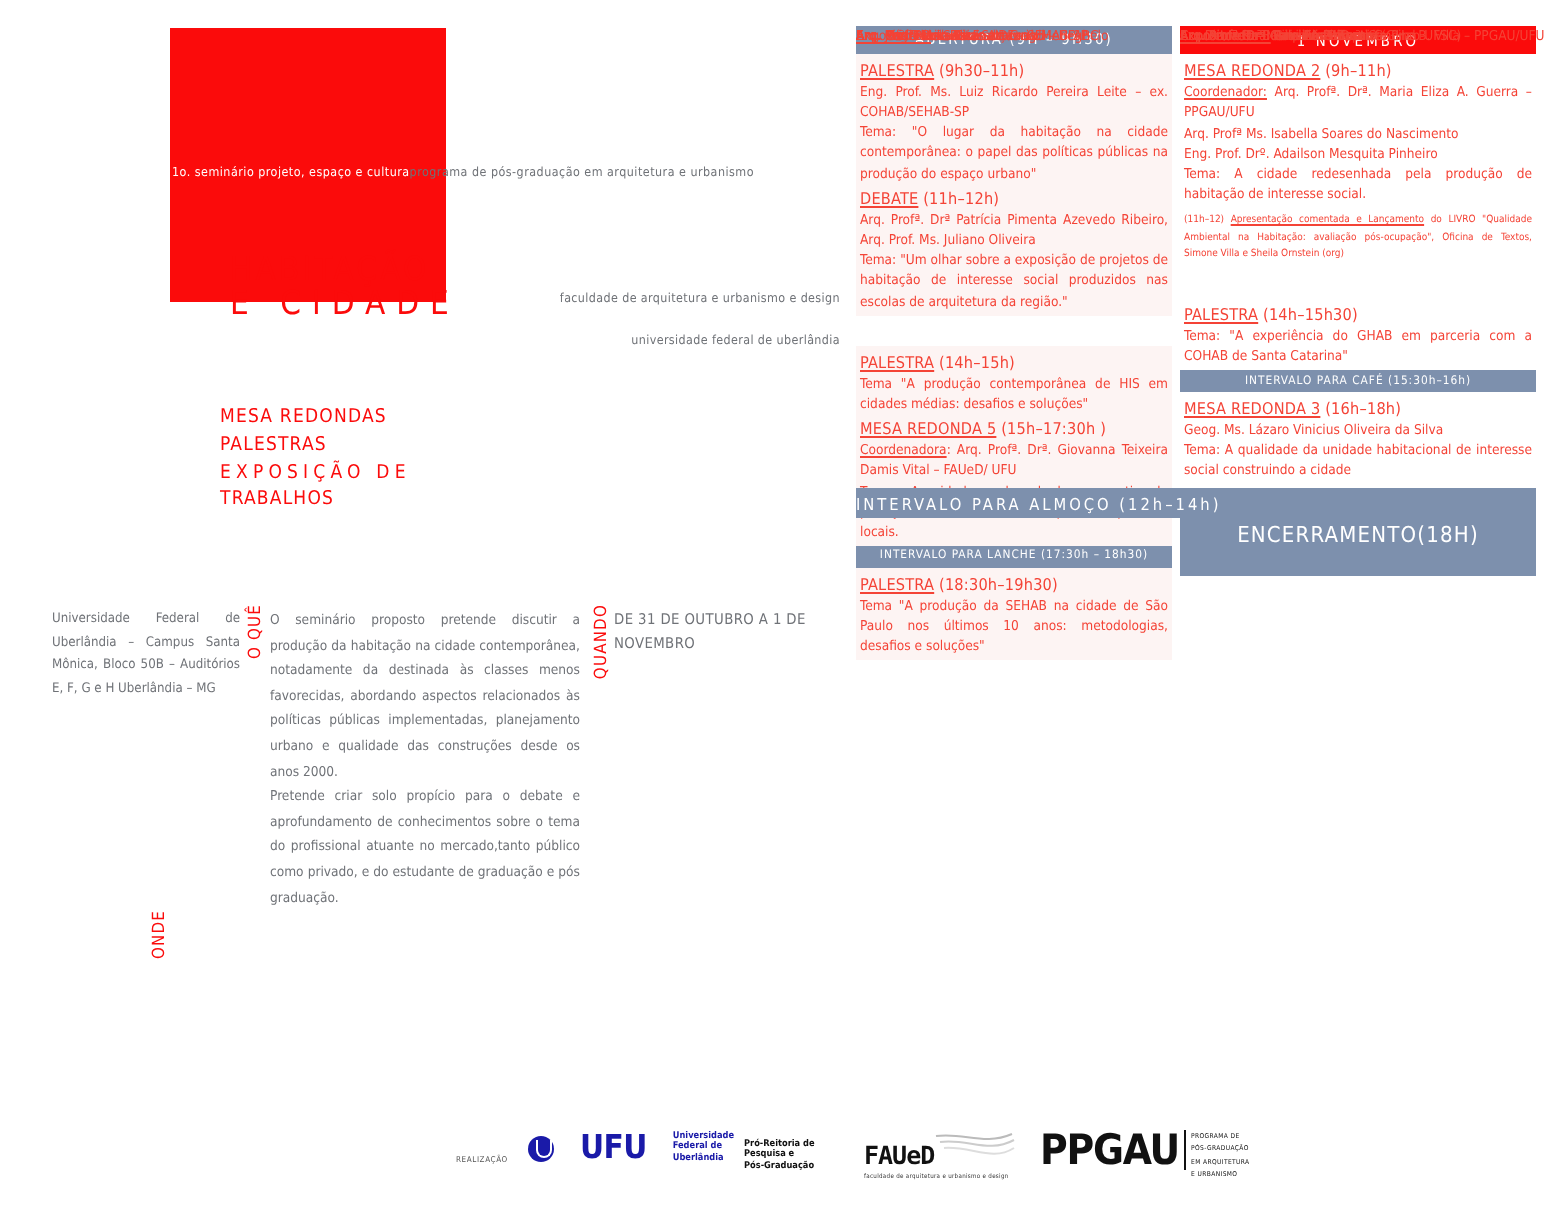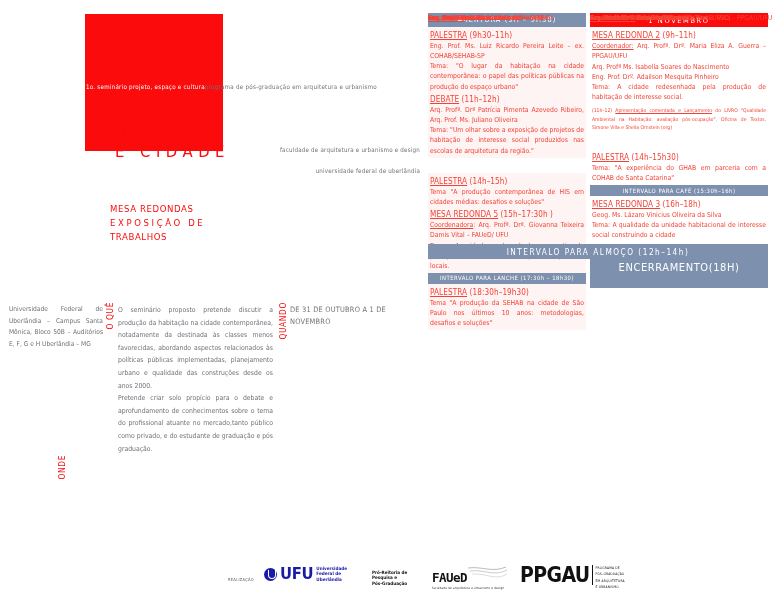--- a/index.html
+++ b/index.html
@@ -40,21 +40,21 @@
   .subline.a{left:160px;top:146px;width:260px;}
   .subline.b{left:160px;top:167px;width:260px;}
 
   .headings{
     position:absolute;left:110px;top:202px;width:230px;
     color:#fb0b0b;font-size:9.5px;line-height:13.8px;letter-spacing:.6px;
   }
   .headings .sp{letter-spacing:2.6px;}
 
   
-  .infoRow{position:absolute;left:1px;top:295px;width:424px;height:250px;}
+  .infoRow{position:absolute;left:18px;top:295px;width:424px;height:250px;}
   .vlabel{
     position:absolute;color:#fb0b0b;font-size:8.4px;letter-spacing:.6px;
     writing-mode:vertical-rl;transform:rotate(180deg);
     white-space:nowrap;font-weight:400;
   }
   .vlabel.onde{left:56px;top:160px;}
   .vlabel.oque{left:104px;top:7px;}
   .vlabel.quando{left:277px;top:7px;}
 
   .col-onde{
@@ -101,34 +101,34 @@
   .txt.left{text-align:left;}
   .txt u{text-decoration:underline;}
   .tiny{
     color:#f44336;font-size:5.0px;line-height:8.2px;margin:4px 0 3px;
     text-align:justify;
   }
   .tiny u{text-decoration:underline;}
 
   .lunchbar{
     position:absolute;left:0;top:231px;width:340px;
-    background:#7d90ad;color:#ffffff;text-align:center;
+    background:#7d90ad;color:#ffffff;
     font-size:8.2px;letter-spacing:1.5px;padding:2.6px 0;
     box-sizing:border-box;
   }
 
   .encbar{
     margin-top:6px;background:#7d90ad;color:#ffffff;text-align:center;
     font-size:11px;letter-spacing:.6px;padding:13px 0 14px;
   }
 
   
   .footer{position:absolute;left:0;top:556px;width:774px;height:51px;}
   .realiz{position:absolute;left:228px;top:21px;font-size:4px;letter-spacing:.3px;color:#555;}
-  .ufu{position:absolute;left:264px;top:10px;display:flex;align-items:center;gap:3px;}
+  .ufu{position:absolute;left:264px;top:10px;display:flex;align-items:center;gap:13px;}
   .ufu .mark{
     width:13px;height:13px;border-radius:50%;background:#1a1aa8;position:relative;
   }
   .ufu .mark:after{
     content:"";position:absolute;left:3.5px;top:2.5px;width:6px;height:8px;
     border:1.6px solid #fff;border-top:none;border-radius:0 0 6px 6px;
   }
   .ufu .word{font-size:16.5px;font-weight:bold;color:#1a1aa8;letter-spacing:-.3px;line-height:16px;}
   .ufu .sub{font-size:4.6px;font-weight:bold;color:#1a1aa8;line-height:5.3px;}
   .prpg{position:absolute;left:372px;top:14px;font-size:4.6px;font-weight:bold;color:#111;line-height:5.4px;}
@@ -159,20 +159,21 @@
     <div class="bigtitle">
       <span class="l1">HABITAÇÃO</span>
       <span class="l2">E    CIDADE</span>
     </div>
 
     <div class="subline a">faculdade de arquitetura e urbanismo e design</div>
     <div class="subline b">universidade federal de uberlândia</div>
 
     <div class="headings">
       <div>MESA REDONDAS</div>
+      <div>PALESTRAS</div>
       <div class="sp">EXPOSIÇÃO   DE</div>
       <div>TRABALHOS</div>
     </div>
 
     <div class="infoRow">
       <div class="vlabel onde">ONDE</div>
       <div class="col-onde">Universidade Federal de Uberlândia – Campus Santa Mônica, Bloco 50B – Auditórios E, F, G e H Uberlândia – MG</div>
 
       <div class="vlabel oque">O QUÊ</div>
       <div class="col-oque">

